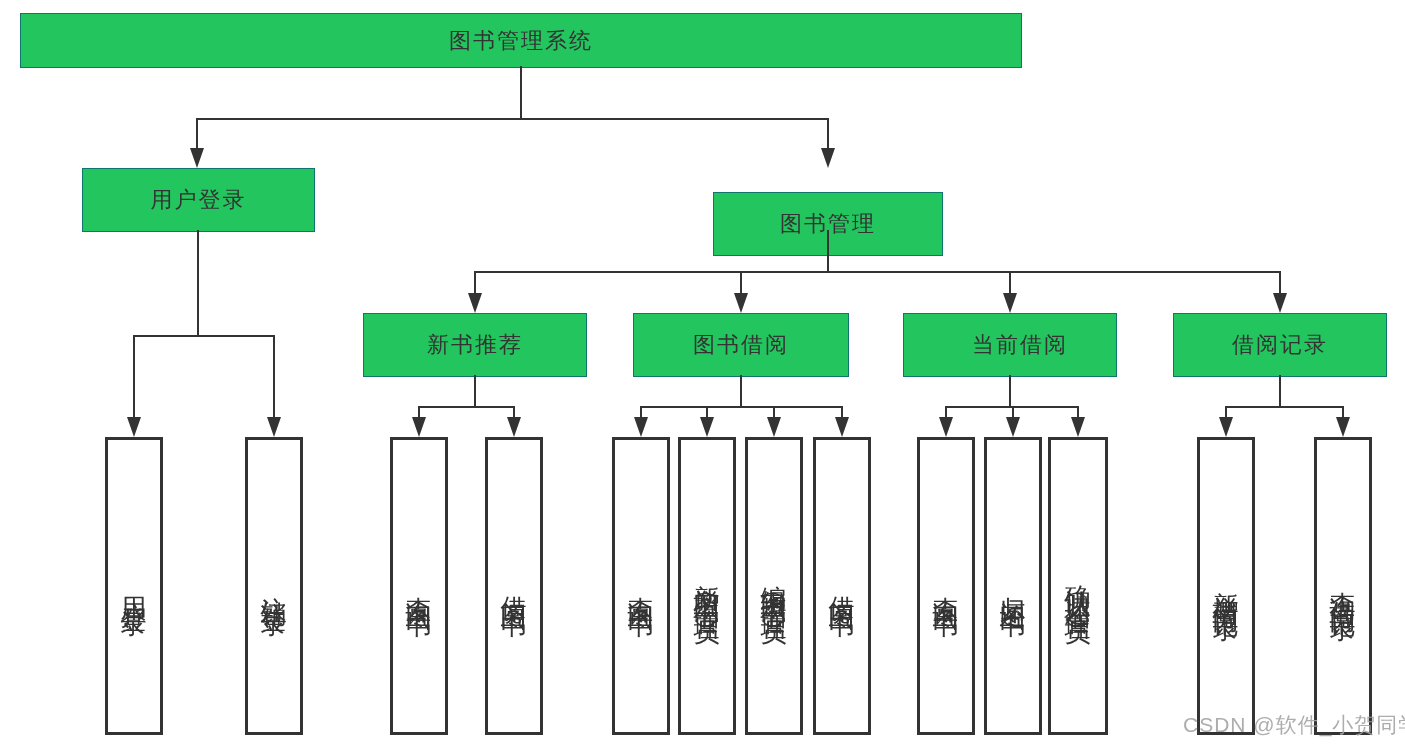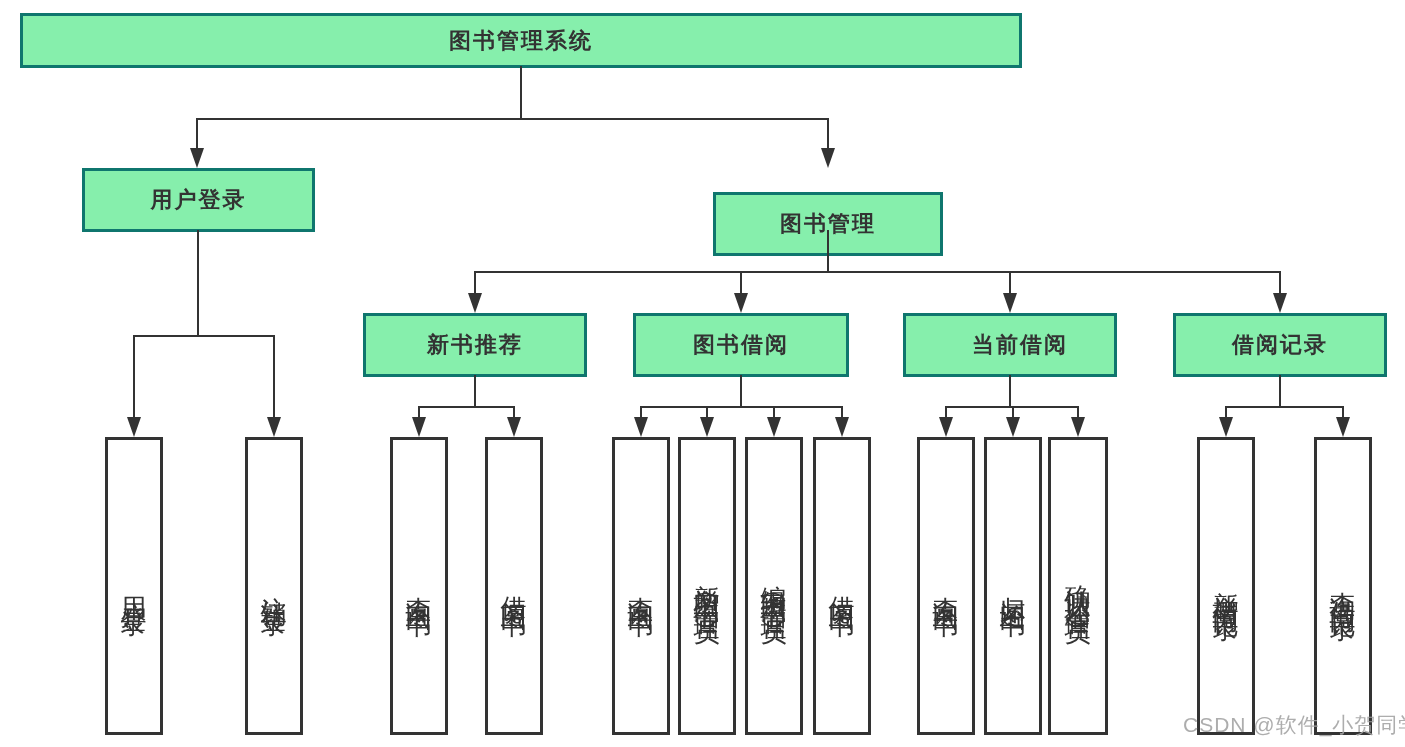--- a/index.html
+++ b/index.html
@@ -12,29 +12,28 @@
     position: relative;
     width: 1405px;
     height: 747px;
     background: #ffffff;
     overflow: hidden;
   }
   
   .hbox {
     position: absolute;
     box-sizing: border-box;
-    border: 3px solid #0f766e;
-    background: #86efac;
+    border: 1px solid #0f766e;
+    background: #22c55e;
     display: flex;
     align-items: center;
     justify-content: center;
     font-size: 22px;
     letter-spacing: 2px;
     color: #333333;
-    font-weight: bold;
   }
   .leaf {
     position: absolute;
     box-sizing: border-box;
     top: 437px;
     height: 298px;
     border: 3px solid #333333;
     background: #ffffff;
     display: flex;
     align-items: center;

